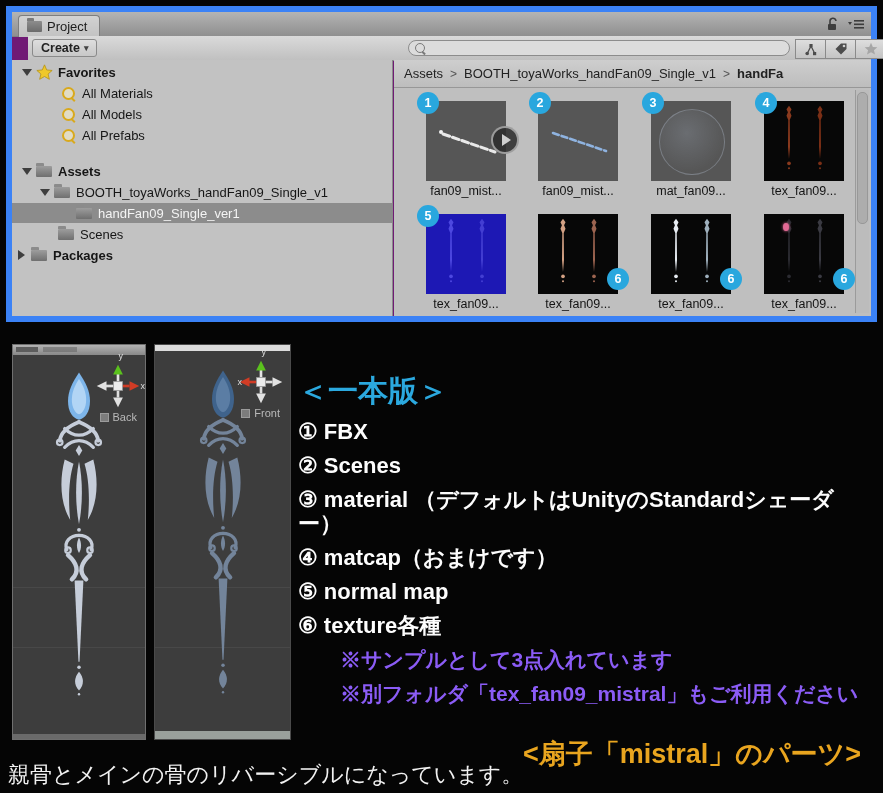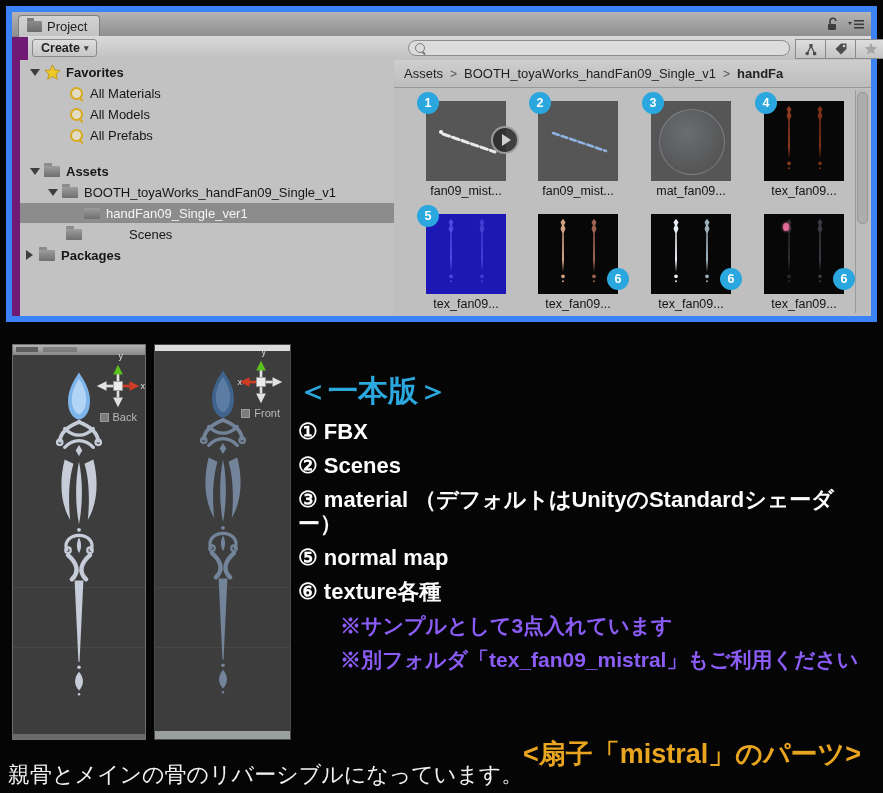--- a/index.html
+++ b/index.html
@@ -29,21 +29,21 @@
               border:1px solid #8c8c8c;border-radius:9px;display:flex;align-items:center;padding:0 6px;box-sizing:border-box;}
   .searchpill input{border:none;background:transparent;outline:none;flex:1;font-size:11px;height:12px;padding:0;margin-left:4px;}
   .mag{width:8px;height:8px;border:1.4px solid #7a7a7a;border-radius:50%;position:relative;flex:none;}
   .mag::after{content:"";position:absolute;left:7px;top:7px;width:4px;height:1.5px;background:#7a7a7a;
               transform:rotate(45deg);transform-origin:0 0;}
   .tbgroup{position:absolute;left:768px;top:3px;display:flex;}
   .tbbtn{width:29px;height:18px;background:linear-gradient(#dedede,#c4c4c4);border:1px solid #8a8a8a;
          display:flex;align-items:center;justify-content:center;margin-left:-1px;}
 
   
-  .tree{position:absolute;left:8px;top:48px;width:381px;bottom:0;background:#c2c2c2;border-right:1px solid #8a8a8a;box-sizing:border-box;overflow:hidden;}
+  .tree{position:absolute;left:0;top:48px;width:381px;bottom:0;background:#c2c2c2;border-right:1px solid #8a8a8a;box-sizing:border-box;overflow:hidden;}
   .trow{position:absolute;left:0;right:0;height:20px;display:flex;align-items:center;font-size:13px;color:#161616;white-space:nowrap;}
   .trow.bold{font-weight:bold;}
   .trow.selected{background:#8c8c8c;color:#f4f4f4;}
   .tri-open{width:0;height:0;border-left:5px solid transparent;border-right:5px solid transparent;
             border-top:7px solid #3e3e3e;margin-right:4px;flex:none;}
   .tri-closed{width:0;height:0;border-top:5px solid transparent;border-bottom:5px solid transparent;
             border-left:7px solid #3e3e3e;margin-right:6px;flex:none;}
   .tfolder{width:16px;height:11px;background:linear-gradient(#9d9d9d,#6f6f6f);border-radius:1px;
            position:relative;margin-right:6px;flex:none;}
   .tfolder::before{content:"";position:absolute;left:0;top:-3px;width:8px;height:3px;background:#8b8b8b;border-radius:1px 1px 0 0;}
@@ -234,21 +234,21 @@
       </div>
       <div class="trow" style="top:122px;padding-left:28px;">
         <span class="tri-open"></span>
         <span class="tfolder"></span>
         <span>BOOTH_toyaWorks_handFan09_Single_v1</span>
       </div>
       <div class="trow selected" style="top:143px;padding-left:64px;">
         <span class="tfolder"></span>
         <span>handFan09_Single_ver1</span>
       </div>
-      <div class="trow" style="top:164px;padding-left:46px;gap:41px;">
+      <div class="trow" style="top:164px;padding-left:46px;">
         <span class="tfolder"></span>
         <span>Scenes</span>
       </div>
       <div class="trow bold" style="top:185px;padding-left:6px;">
         <span class="tri-closed"></span>
         <span class="tfolder"></span>
         <span>Packages</span>
       </div>
     </div>
 
@@ -411,20 +411,21 @@
         <span>Front</span>
     </div>
     <div class="floor"></div>
   </div>
 
   <div class="notes">
     <div class="nheading">＜一本版＞</div>
     <div class="nitem">① FBX</div>
     <div class="nitem">② Scenes</div>
     <div class="nitem">③ material （デフォルトはUnityのStandardシェーダー）</div>
+    <div class="nitem">④ matcap（おまけです）</div>
     <div class="nitem">⑤ normal map</div>
     <div class="nitem">⑥ texture各種</div>
     <div class="nsub">※サンプルとして3点入れています</div>
     <div class="nsub">※別フォルダ「tex_fan09_mistral」もご利用ください</div>
   </div>
 
   <div class="parts-caption">&lt;扇子「mistral」のパーツ&gt;</div>
   <div class="bottom-caption">親骨とメインの骨のリバーシブルになっています。</div>
 
 </div>

